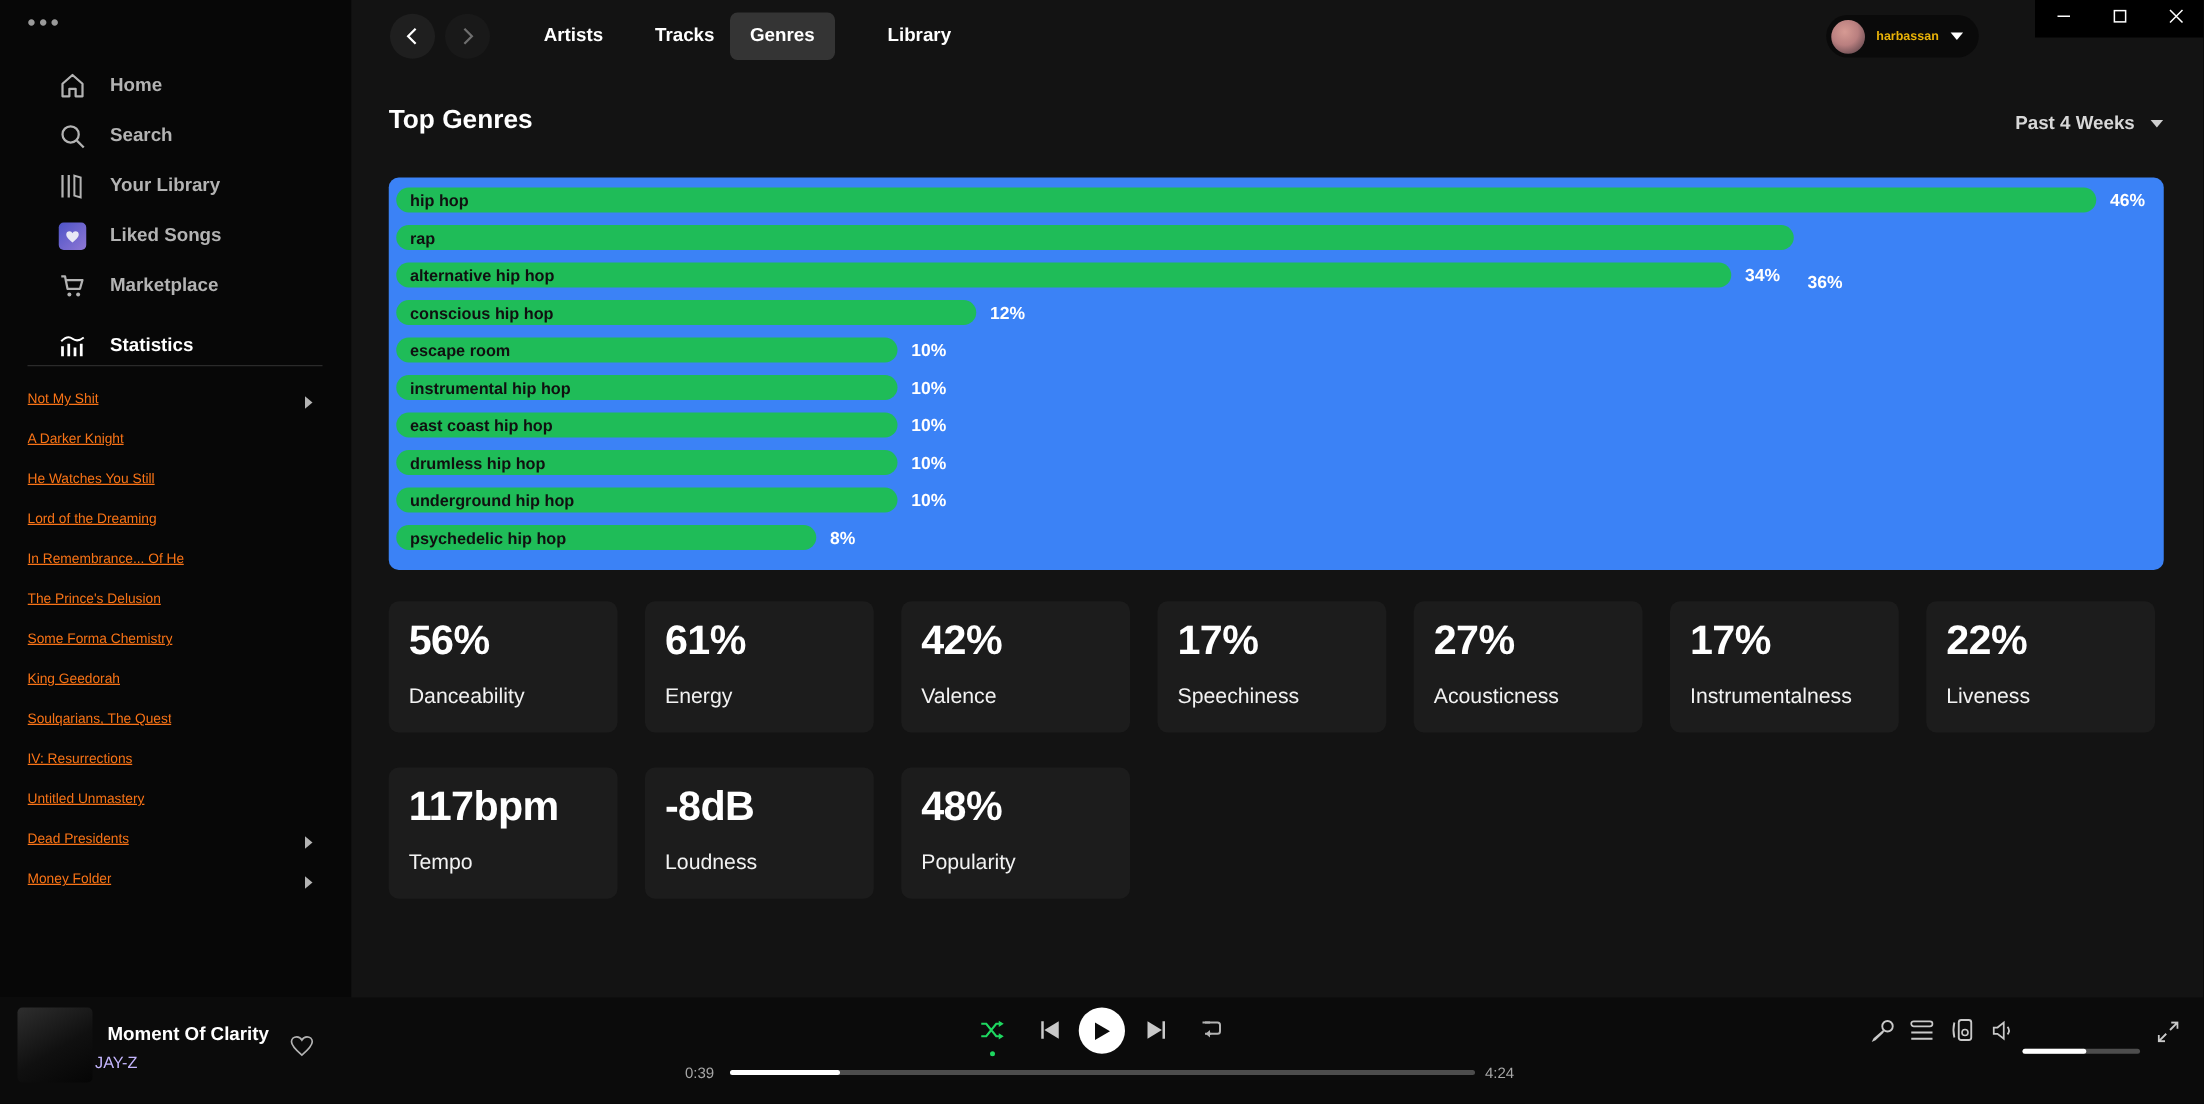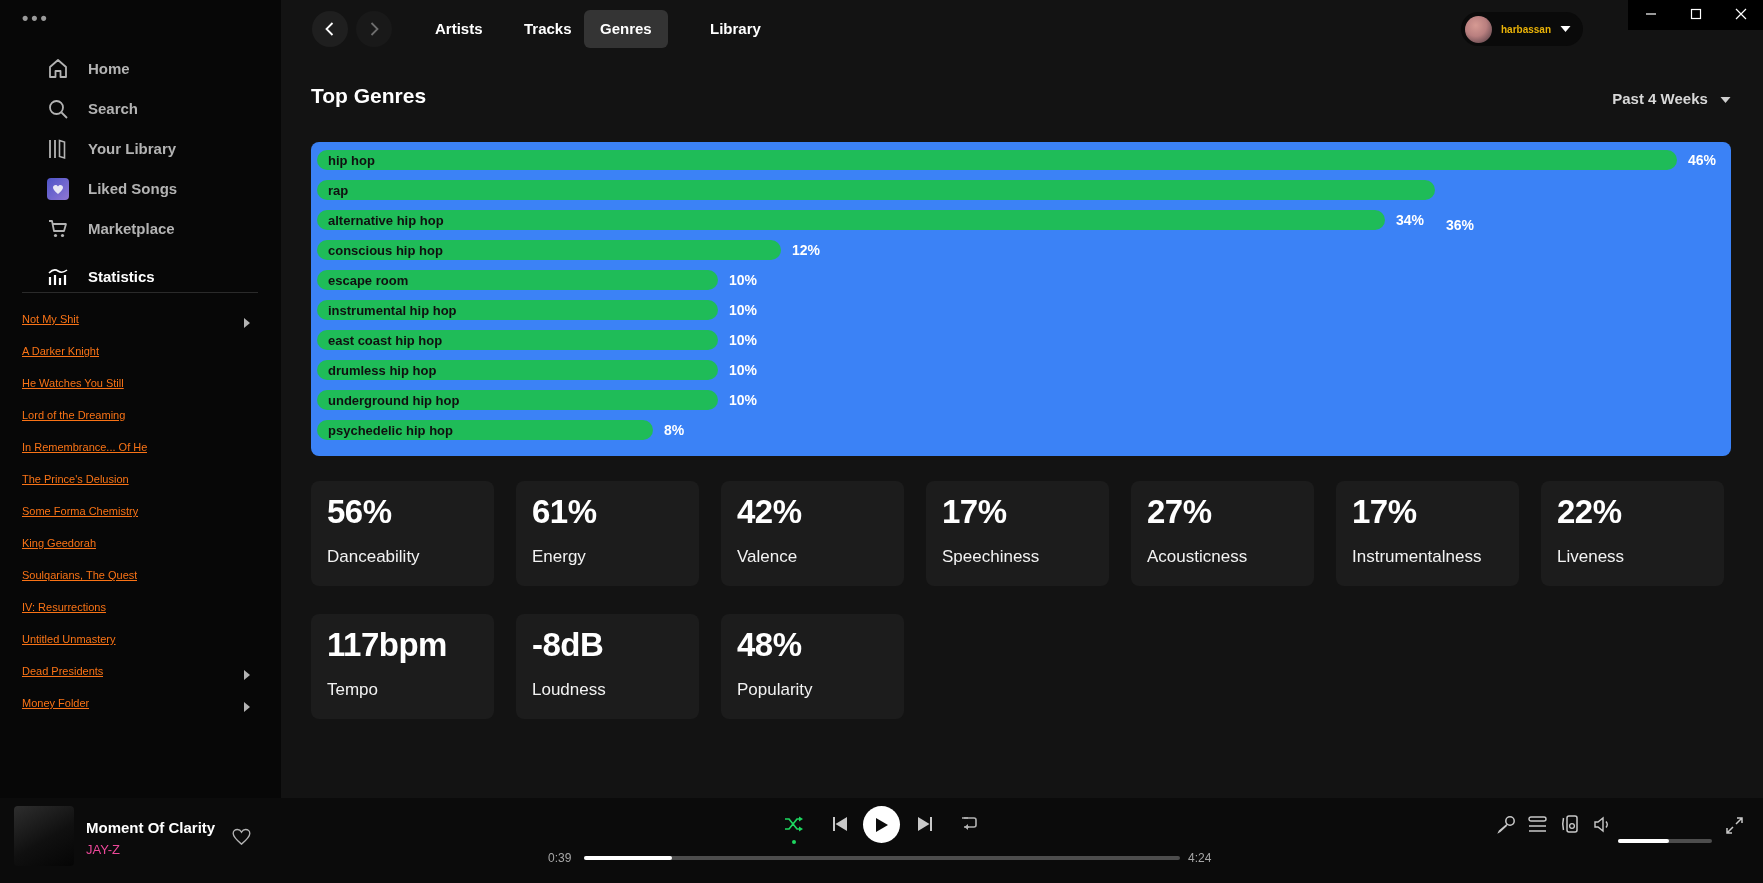--- a/index.html
+++ b/index.html
@@ -33,21 +33,21 @@
   .gbar .gname{position:absolute;left:11px;top:3px;font-size:13px;font-weight:700;color:#101010;white-space:nowrap;}
   .gpct{position:absolute;height:20px;line-height:20px;font-size:14px;font-weight:700;color:#fff;}
   .stat-card{position:absolute;width:183px;height:105px;background:#1c1c1c;border-radius:8px;}
   .stat-card .sval{position:absolute;left:16px;top:12px;font-size:33px;font-weight:800;letter-spacing:-0.5px;}
   .stat-card .slab{position:absolute;left:16px;top:66px;font-size:17px;color:#f2f2f2;}
   
   .player{position:absolute;left:0;top:798px;width:1763px;height:85px;background:#0b0b0b;}
   .albumart{position:absolute;left:14px;top:806px;width:60px;height:60px;border-radius:4px;
             background:linear-gradient(150deg,#2e2e2e 0%,#101010 55%,#050505 100%);}
   .trk-title{position:absolute;left:86px;top:819px;font-size:15px;font-weight:700;}
-  .trk-artist{position:absolute;left:86px;top:842px;font-size:13px;color:#ec4899;}
+  .trk-artist{position:absolute;left:76px;top:842px;font-size:13px;color:#c4b5fd;}
   .pbtn{position:absolute;cursor:pointer;}
   .playcircle{position:absolute;left:863px;top:806px;width:37px;height:37px;border-radius:50%;background:#fff;display:flex;align-items:center;justify-content:center;cursor:pointer;}
   .ptime{position:absolute;top:851px;font-size:12px;color:#a7a7a7;}
   .pbar{position:absolute;left:584px;top:856px;width:596px;height:4px;border-radius:2px;background:#4d4d4d;cursor:pointer;}
   .pbar .fill{height:4px;border-radius:2px;background:#fff;}
   .vbar{position:absolute;left:1618px;top:839px;width:94px;height:4px;border-radius:2px;background:#4d4d4d;cursor:pointer;}
   .vbar .fill{height:4px;border-radius:2px;background:#fff;}
 </style>
 </head>
 <body>

